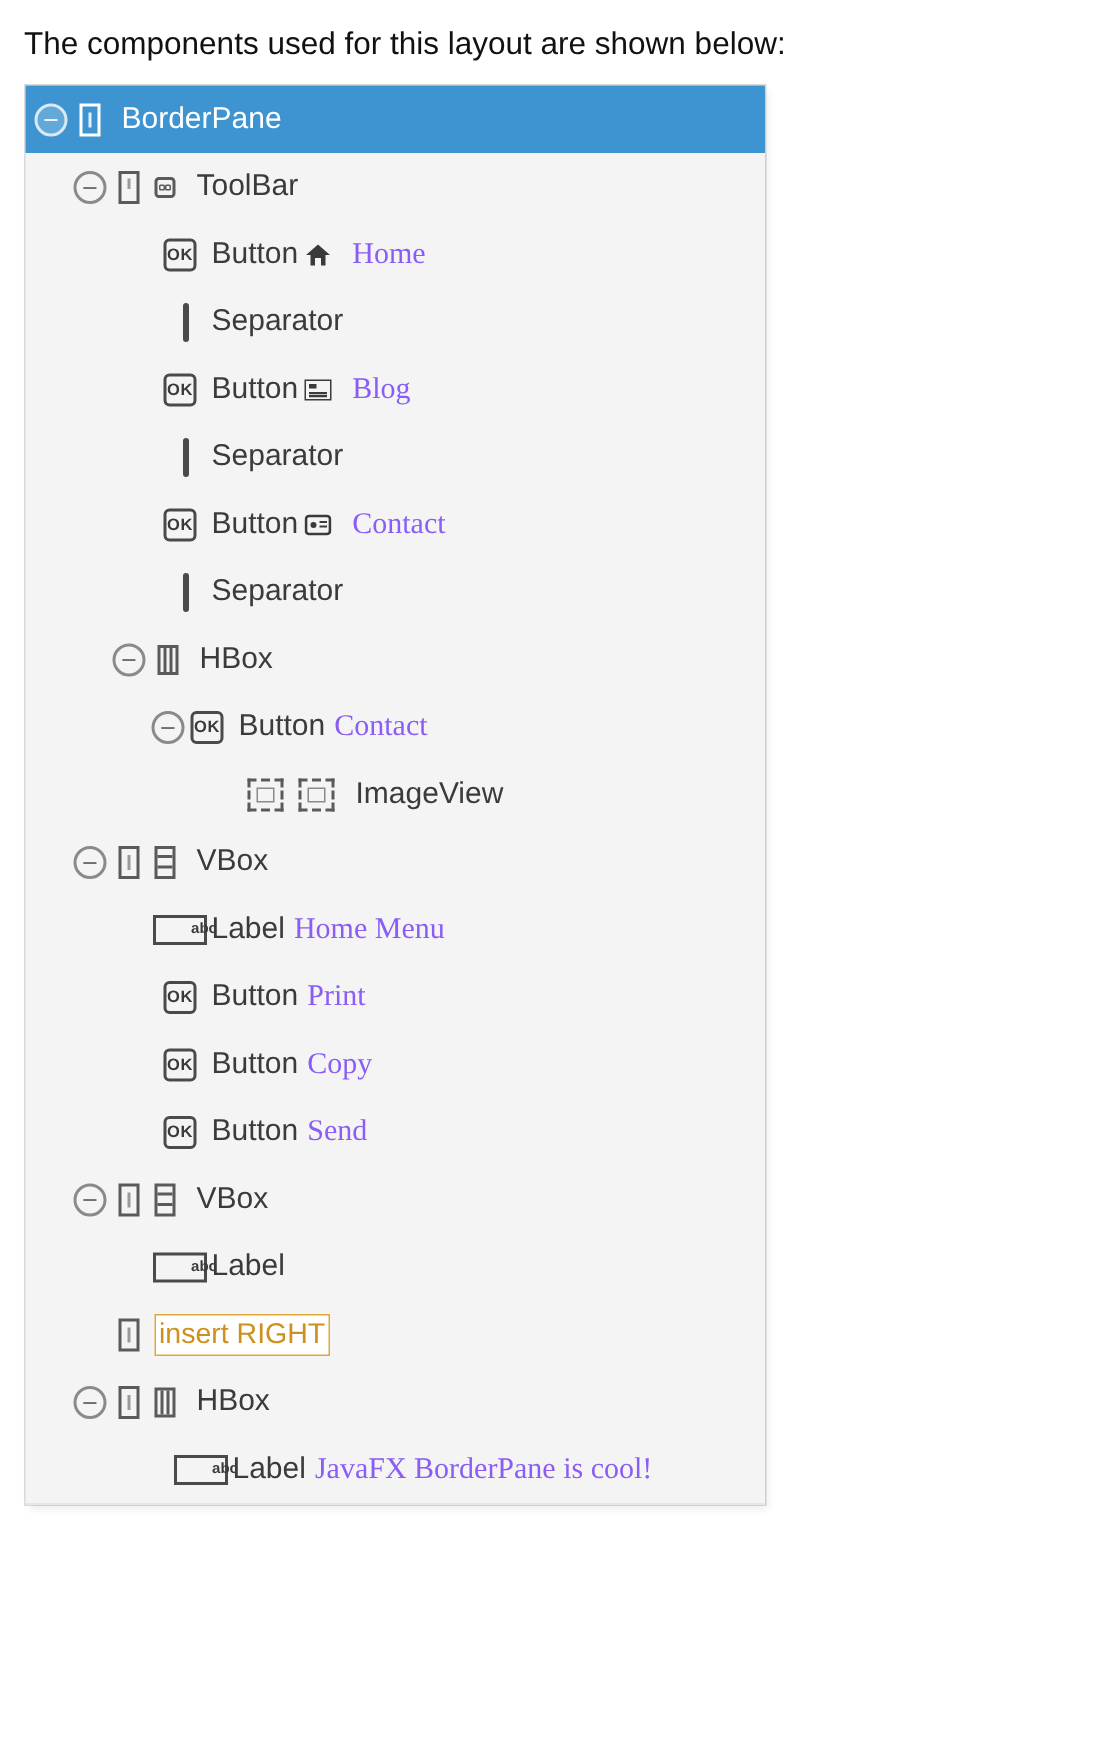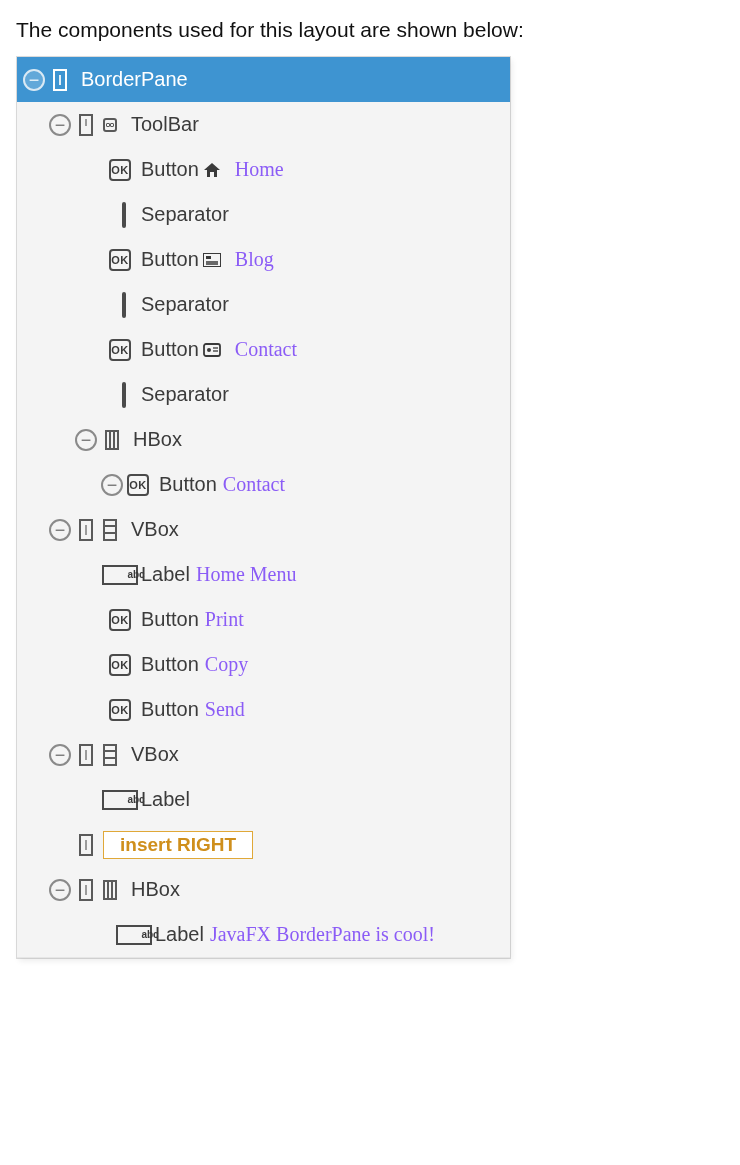--- a/index.html
+++ b/index.html
@@ -188,24 +188,23 @@
     width:22px; height:18px;
     margin:0 6px 0 2px;
     font-size:16px;
     color:#3a3a3a;
   }
 
   
   .insert-box {
     border:1px solid #e0a838;
     color:#cf8f1c;
-    padding:2px 16px;
+    padding:2px 2px;
     font-size:19px;
     background:#fff;
-    font-weight:bold;
   }
   .txt { margin-left:4px; }
   .subtxt { margin-left:6px; }
 
   .panel-inner {
     border-bottom:1px solid #e6e6e6;
     box-shadow: 2px 3px 6px rgba(0,0,0,0.08);
   }
 </style>
 </head>
@@ -329,20 +328,26 @@
       <div class="row">
         <span class="indent" style="width:84px"></span>
         <span class="expander">−</span>
         <span class="iconbox">
             <span class="ok-icon">OK</span>
           </span>
         <span class="txt primary">Button</span>
         <span class="gray subtxt">Contact</span>
       </div>
 
+      <div class="row">
+        <span class="indent" style="width:148px"></span>
+        <span class="imgview-icon"></span>
+        <span class="imgview-icon"></span>
+        <span class="txt primary">ImageView</span>
+      </div>
 
       <div class="row">
         <span class="indent" style="width:32px"></span>
         <span class="expander">−</span>
         <span class="iconbox">
             <span class="container-icon center"></span>
           </span>
         <span class="iconbox">
             <span class="vbox-icon">
               <span></span>

